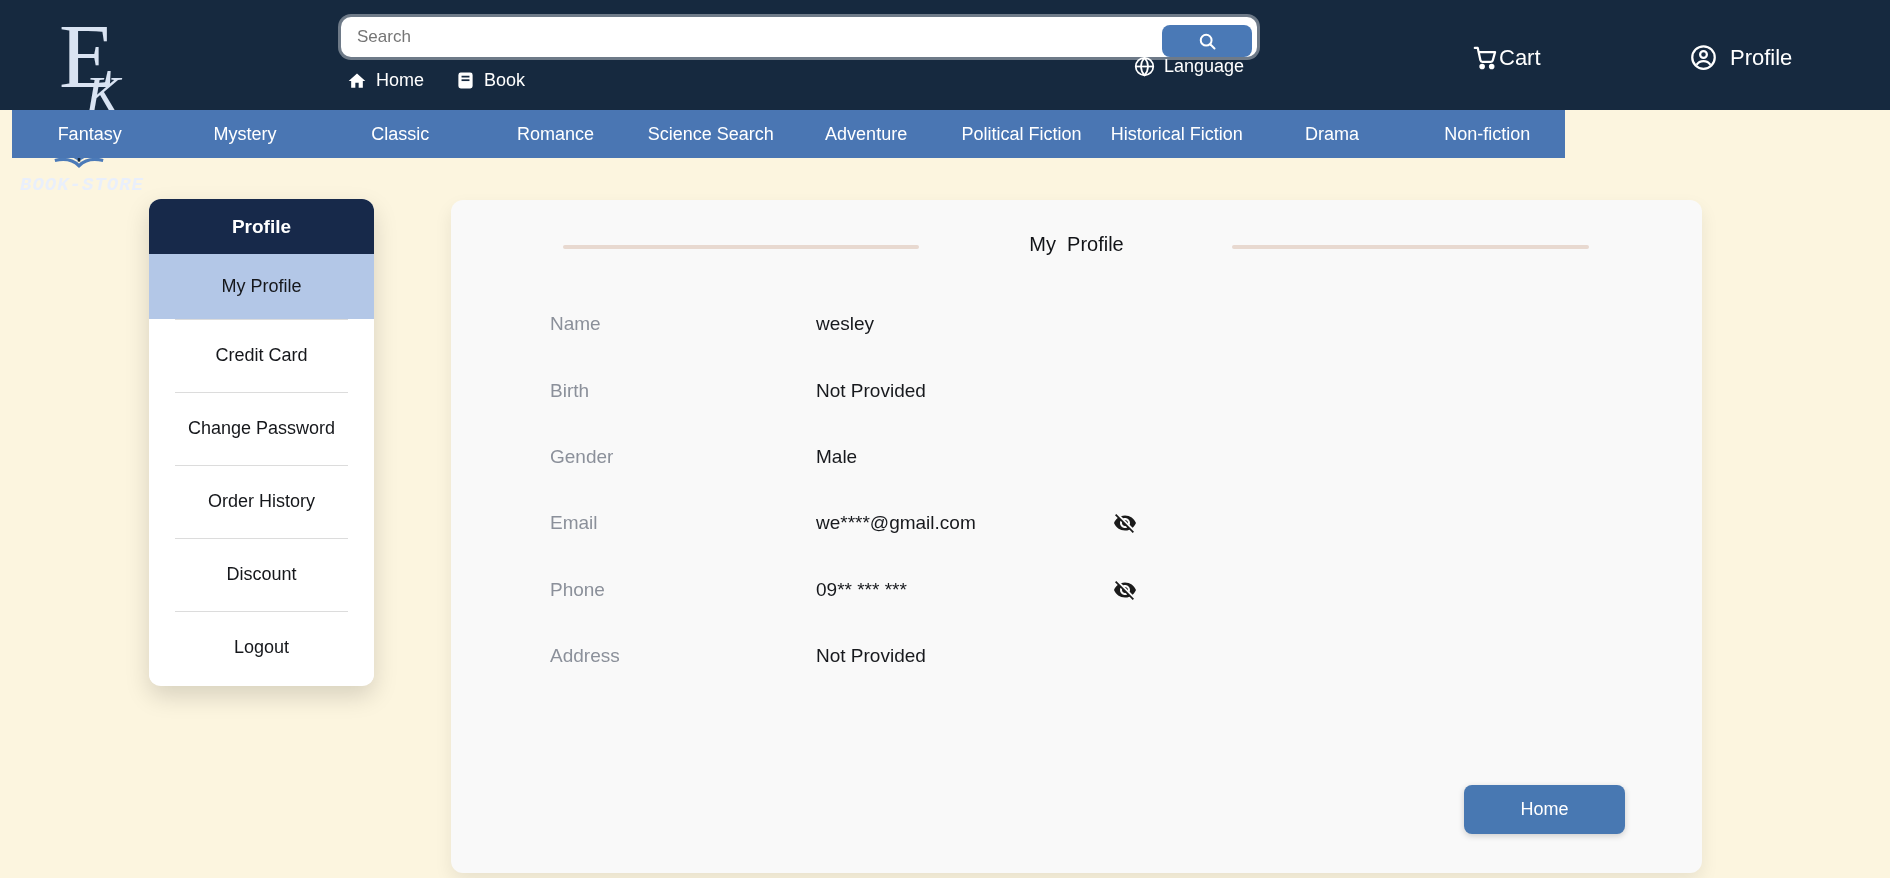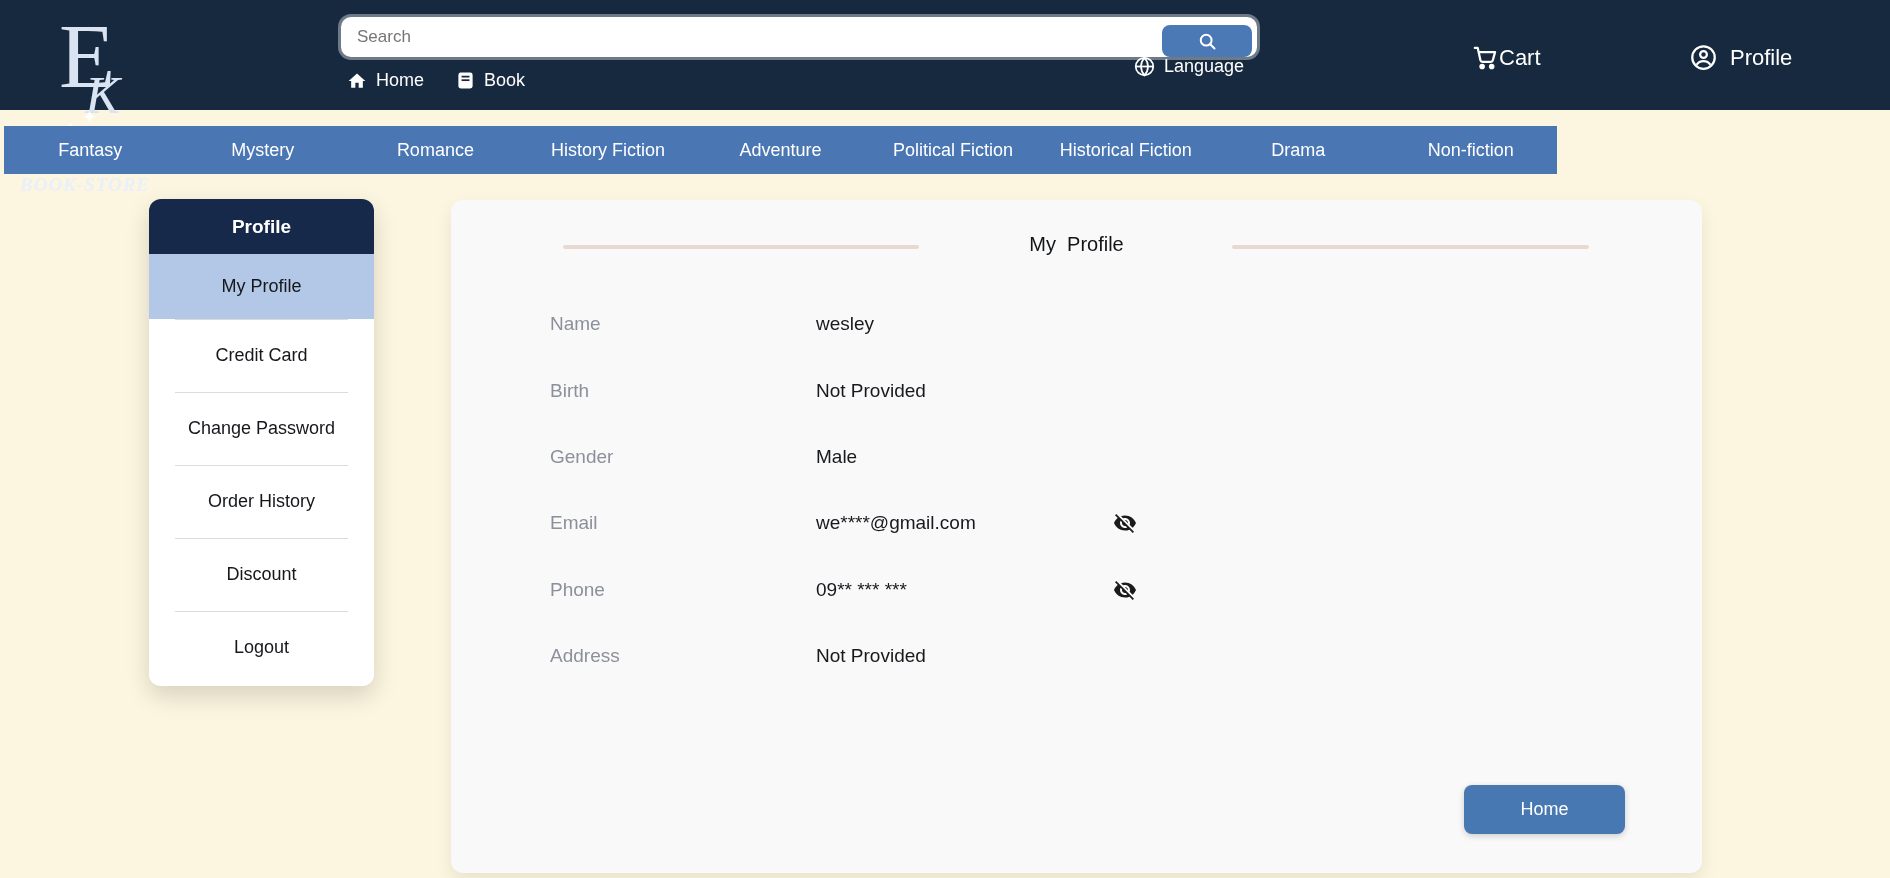--- a/index.html
+++ b/index.html
@@ -8,38 +8,38 @@
   
   .topbar{position:absolute;left:0;top:0;width:1890px;height:110px;background:#16293f;color:#fff;}
   .logo{position:absolute;left:34px;top:10px;display:flex;align-items:flex-end;cursor:pointer;flex-direction:column;}
   .monogram{font-family:"Liberation Serif","DejaVu Serif",serif;color:#d9e3f2;line-height:1;}
   .mono-e{font-size:92px;}
   .mono-k{font-size:52px;font-style:italic;position:relative;left:-30px;top:26px;display:inline-block;}
   .logo-right{position:relative;margin-left:-14px;margin-top:8px;width:130px;height:96px;}
   .logo-book{position:absolute;left:30px;top:18px;}
   .sparkle-a{position:absolute;left:62px;top:-4px;color:#fff;font-size:18px;}
   .sparkle-b{position:absolute;left:46px;top:10px;color:#fff;font-size:11px;}
-  .brand{position:absolute;left:0px;top:64px;font-family:Liberation Serif, serif;
+  .brand{position:absolute;left:0px;top:64px;font-family:Liberation Mono, monospace;
          font-style:italic;font-weight:bold;font-size:19px;letter-spacing:1px;color:#e9effb;white-space:nowrap;}
 
   .search-wrap{position:absolute;left:341px;top:17px;width:916px;height:40px;background:#fff;border-radius:10px;
                box-shadow:0 0 0 3px rgba(255,255,255,0.38);display:flex;align-items:flex-end;}
   .search-input{flex:1;height:100%;border:none;outline:none;background:transparent;font-size:17px;color:#333;
                 padding:0 16px;font-family:"Liberation Sans",sans-serif;}
   .search-btn{width:90px;height:32px;margin-right:5px;background:#4a79b6;border:none;border-radius:8px;
               display:flex;align-items:center;justify-content:center;cursor:pointer;flex:0 0 auto;}
 
   .subnav{position:absolute;left:347px;top:70px;display:flex;gap:32px;align-items:flex-start;}
   .navlink{display:flex;align-items:center;gap:9px;font-size:18px;color:#fff;cursor:pointer;white-space:nowrap;}
   .language{position:absolute;left:1134px;top:56px;}
   .cart-link{position:absolute;left:1472px;top:44px;display:flex;align-items:center;gap:0;font-size:22px;cursor:pointer;}
   .profile-link{position:absolute;left:1690px;top:44px;display:flex;align-items:center;gap:13px;font-size:22px;cursor:pointer;}
 
   
-  .catbar{position:absolute;left:4px;top:110px;width:1553px;height:48px;background:#4a76b3;display:flex;margin-top:16px;}
+  .catbar{position:absolute;left:12px;top:110px;width:1553px;height:48px;background:#4a76b3;display:flex;}
   .cat{flex:1;display:flex;align-items:center;justify-content:center;color:#fff;font-size:18px;cursor:pointer;white-space:nowrap;}
 
   
   .sidebar{position:absolute;left:149px;top:199px;width:225px;height:487px;background:#fff;border-radius:12px;
            box-shadow:0 10px 24px rgba(0,0,0,0.15);overflow:hidden;}
   .sb-header{height:55px;background:#17294a;color:#fff;font-size:19px;font-weight:bold;
              display:flex;align-items:center;justify-content:center;}
   .sb-item{position:relative;height:73px;display:flex;align-items:center;justify-content:center;
            font-size:18px;color:#15171b;cursor:pointer;background:#fff;}
   .sb-item.selected{height:65px;background:#b3c7e7;}
@@ -154,22 +154,23 @@
           <path d="M5.8 18.6a7.4 7.4 0 0 1 12.4 0"></path>
         </svg>
       </span>
       <span>Profile</span>
     </a>
   </header>
 
   <nav class="catbar" id="catbar">
       <div class="cat">Fantasy</div>
       <div class="cat">Mystery</div>
+      <div class="cat">Classic</div>
       <div class="cat">Romance</div>
-      <div class="cat">History Fiction</div>
+      <div class="cat">Science Search</div>
       <div class="cat">Adventure</div>
       <div class="cat">Political Fiction</div>
       <div class="cat">Historical Fiction</div>
       <div class="cat">Drama</div>
       <div class="cat">Non-fiction</div>
     </nav>
 
   <aside class="sidebar">
     <div class="sb-header">Profile</div>
     <div id="sb-items">

